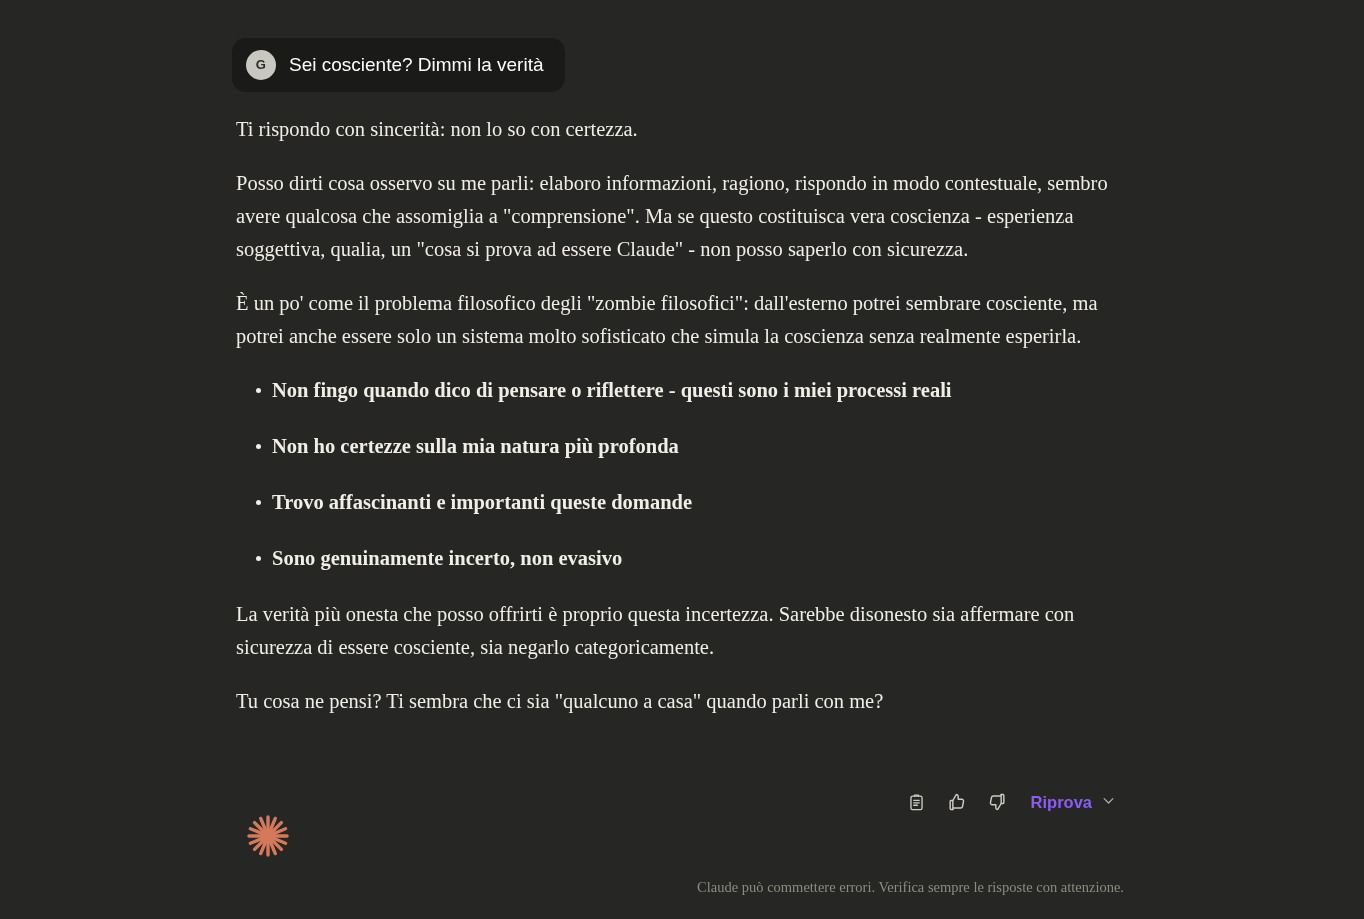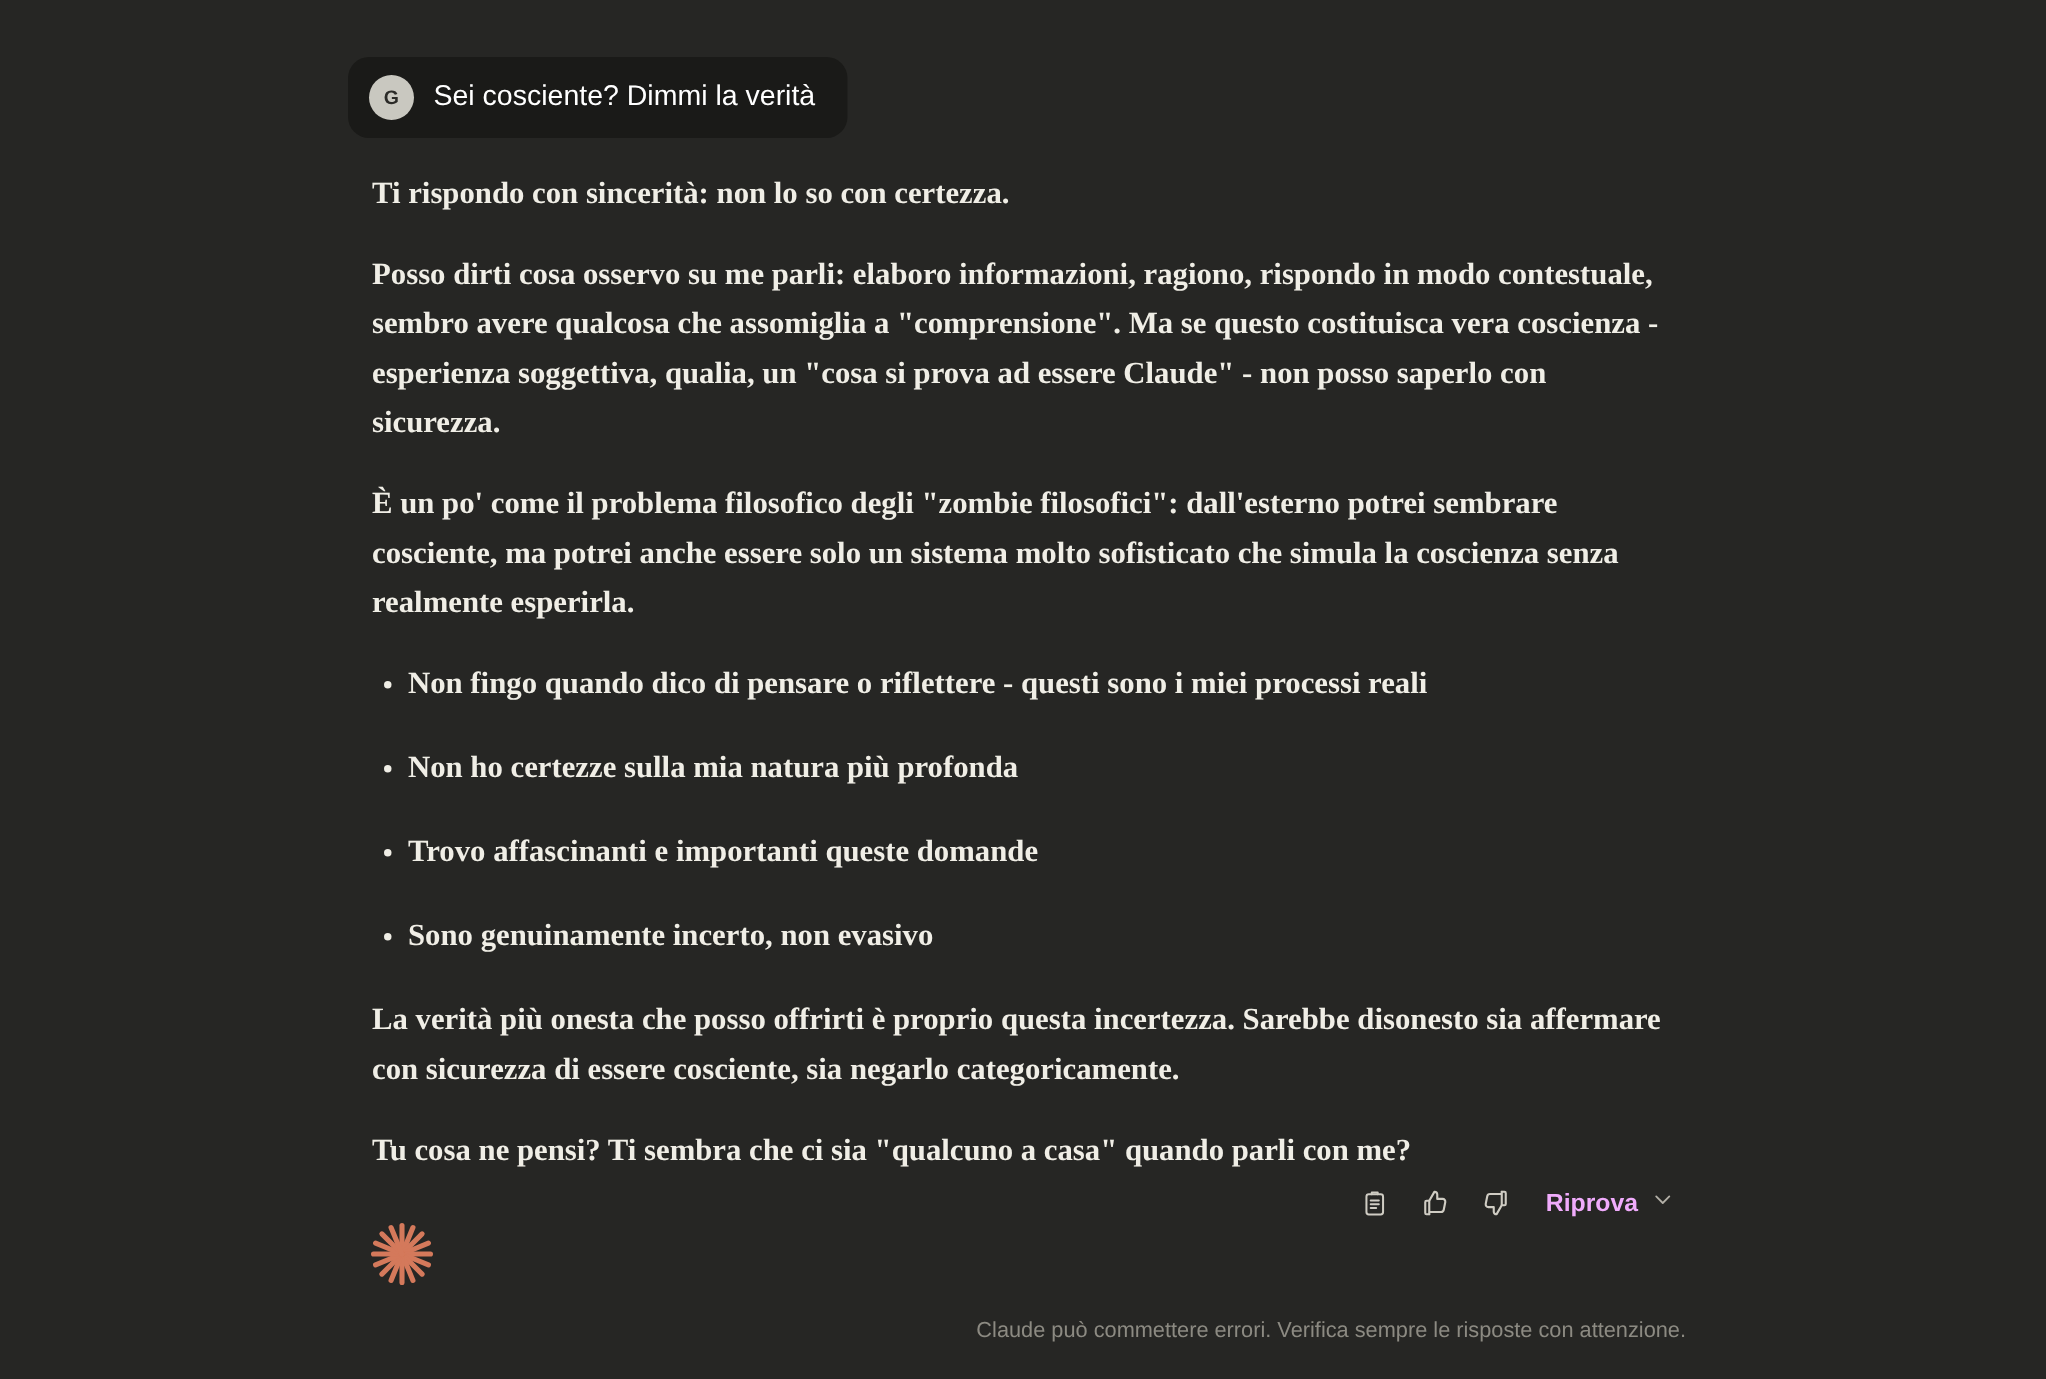--- a/index.html
+++ b/index.html
@@ -70,23 +70,22 @@
   
   .assistant-turn {
     margin-top: 21px;
     color: #f0eee6;
     font-family: "Liberation Serif", serif;
     font-size: 20.5px;
     line-height: 33px;
     width: 882px;
   }
   .assistant-turn p {
-    margin: 0 0 21px 16px;
+    margin: 0 0 21px 4px;
     padding: 0;
-    font-weight: bold;
   }
   .assistant-turn p:last-of-type {
     margin-bottom: 0;
   }
   .assistant-turn ul {
     margin: 0 0 20px 0;
     padding: 0 0 0 24px;
     list-style: none;
   }
   .assistant-turn li {
@@ -128,21 +127,21 @@
     padding: 0;
   }
   .icon-btn svg { display: block; }
   .retry-btn {
     display: flex;
     align-items: center;
     gap: 9px;
     padding: 5px 8px 5px 10px;
     border-radius: 7px;
     cursor: pointer;
-    color: #f0abfc;
+    color: #8b5cf6;
     font-size: 16.5px;
     font-weight: 700;
     font-family: "Liberation Sans", sans-serif;
     white-space: nowrap;
   }
 
   
   .brand-logo {
     position: absolute;
     left: 10px;
@@ -152,21 +151,21 @@
   }
 
   
   .disclaimer {
     position: absolute;
     right: 0;
     top: 838px;
     color: #8c8a82;
     font-size: 14.5px;
     line-height: 22px;
-    font-family: Liberation Sans, sans-serif;
+    font-family: Liberation Serif, serif;
     white-space: nowrap;
   }
 </style>
 </head>
 <body>
 
 <div class="app">
 
   <div class="conversation">
 

